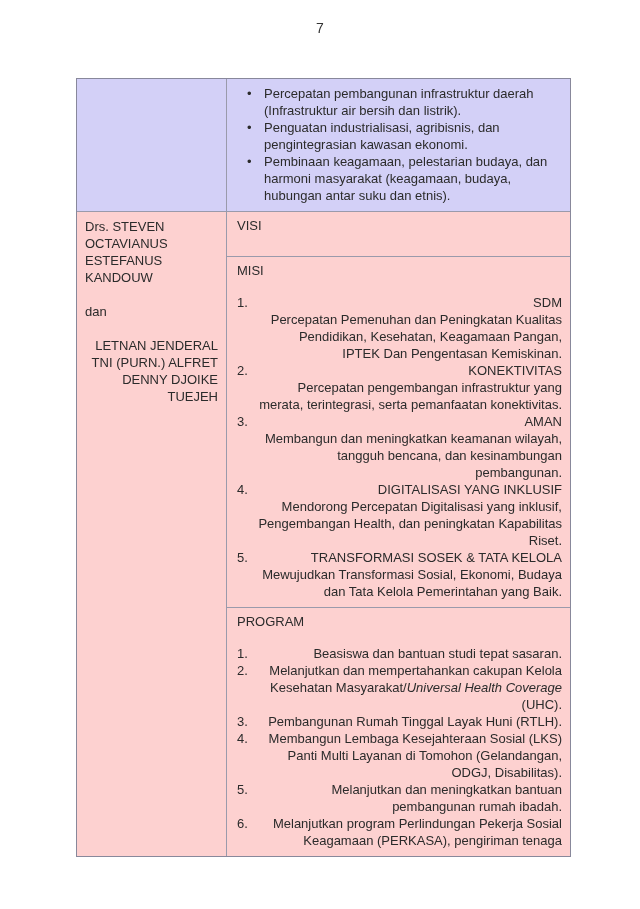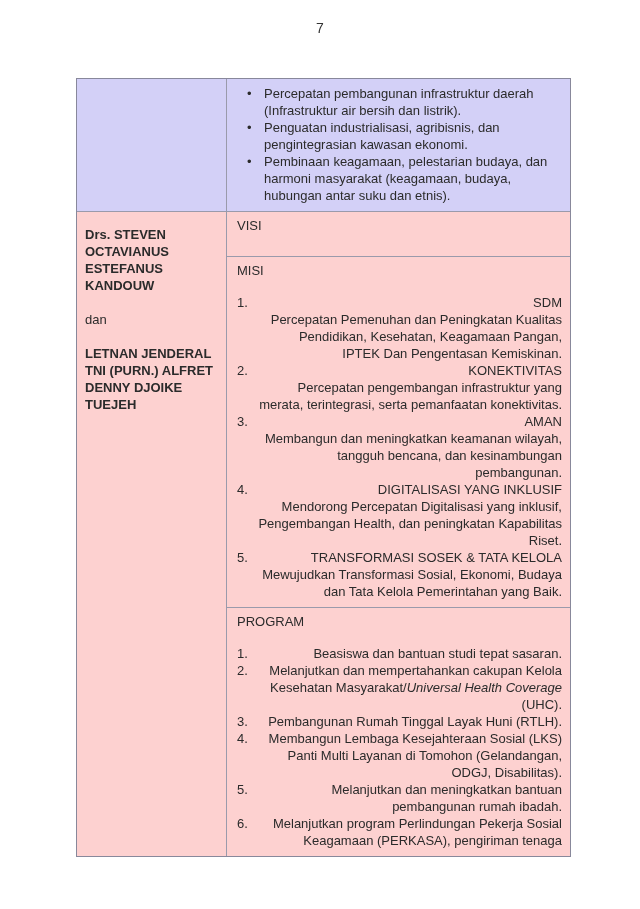--- a/index.html
+++ b/index.html
@@ -38,23 +38,23 @@
   .row2 .cell { background: #fdd1d0; }
 
   
   .bullets-cell { padding: 6px 8px 7px 10px; }
   .blist { margin: 0; padding: 0; list-style: none; }
   .blist li { display: flex; }
   .blist .marker { width: 27px; flex-shrink: 0; padding-left: 10px; box-sizing: border-box; }
 
   
   .names-cell { padding: 6px 8px 6px 8px; }
-  .cand-name { font-weight: bold; margin: 8px 0 17px 0; }
+  .cand-name { font-weight: normal; margin: 0 0 17px 0; }
   .cand-connector { margin: 0 0 17px 0; }
-  .cand-name:last-child { margin-bottom: 0; }
+  .cand-name:last-child { margin-bottom: 0; text-align: right; }
 
   
   .section { padding: 5px 8px 7px 10px; }
   .section + .section { border-top: 1px solid #9a9aab; }
   .section-heading { margin-bottom: 15px; }
   .visi-quote { max-width: 322px; }
 
   .nlist { margin: 0; padding: 0; list-style: none; }
   .nlist li { display: flex; }
   .nlist .num { width: 21px; flex-shrink: 0; }

